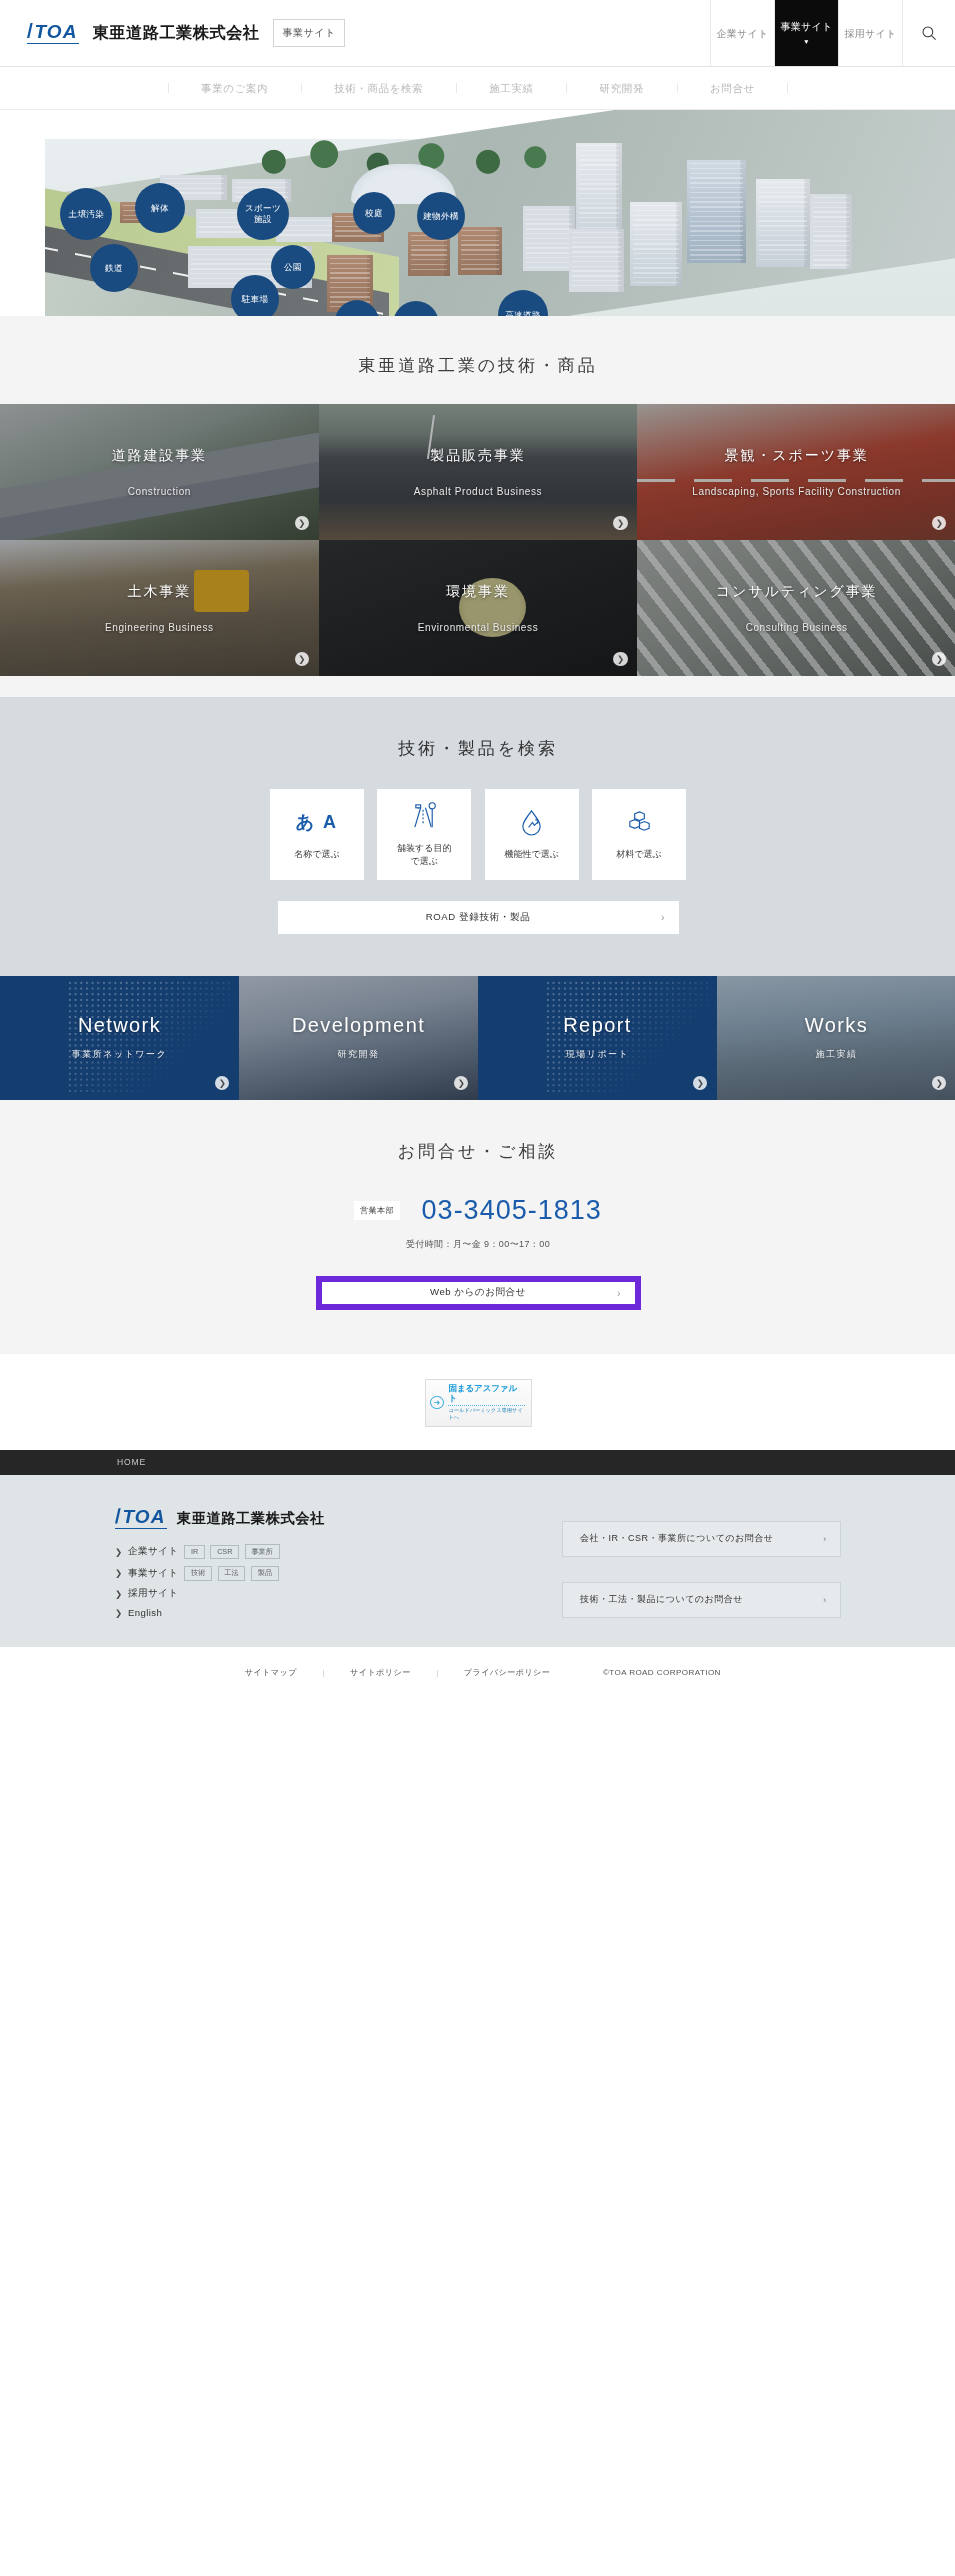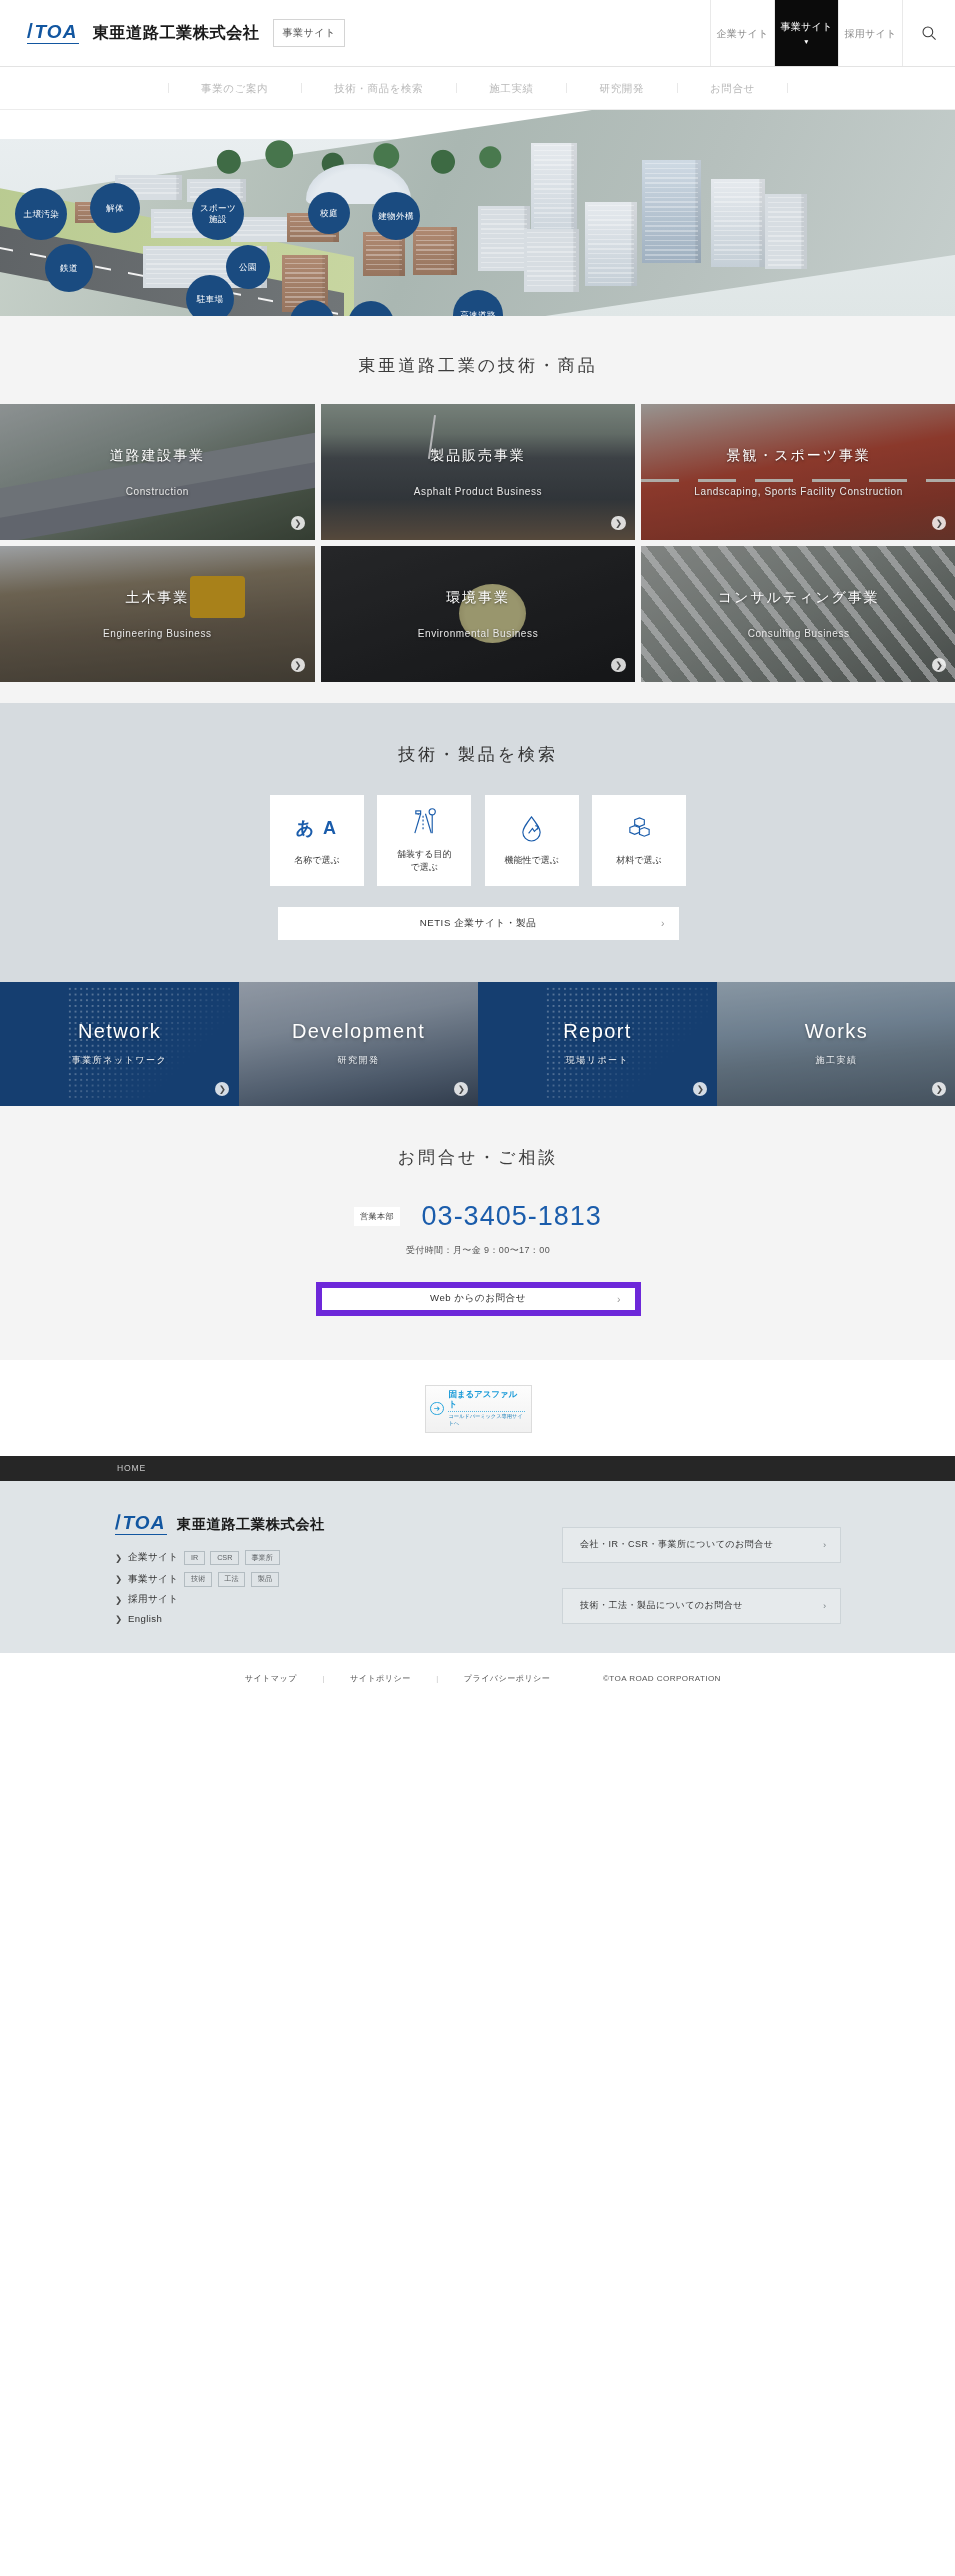--- a/index.html
+++ b/index.html
@@ -45,21 +45,21 @@
     height:43px; display:flex; align-items:center; justify-content:center;
     border-bottom:1px solid #ececec; background:#fff; gap:0;
   }
   .subnav-item {
     font-size:10.5px; color:#b9b9b9; padding:0 32.5px; letter-spacing:0.6px;
     border-left:1px solid #e8e8e8; cursor:pointer; line-height:1;
   }
   .subnav-item:last-child { border-right:1px solid #e8e8e8; }
   
   .hero { position:relative; height:206px; overflow:hidden;
-    background:linear-gradient(#ffffff 0%,#ffffff 12%,#e9eef0 12%,#dfe6e6 100%); }
+    background:linear-gradient(#ffffff 0%,#ffffff 12%,#e9eef0 12%,#dfe6e6 100%);margin-left:45px; }
   .hero-canvas { position:absolute; inset:0; }
   .hero-sky { position:absolute; left:0; right:0; top:0; height:29px; background:#fff; }
   .hero-ground {
     position:absolute; left:-38px; right:-38px; top:17px; bottom:-9.6px;
     background:
       linear-gradient(115deg,#c9d3cb 0%,#b9c4bd 22%,#aab7b2 45%,#b6c0bd 70%,#c6cfcd 100%);
     transform:skewY(-7deg) rotate(-1.5deg);
   }
   .hero-grass {
     position:absolute; left:-57px; top:107px; width:411px; height:67px;
@@ -104,21 +104,21 @@
     text-align:center; font-size:8.6px; line-height:1.25; letter-spacing:0.3px;
     cursor:pointer; z-index:5;
   }
   
   .sec-light { background:#f4f4f4; }
   .sec-title {
     text-align:center; font-size:17px; color:#3c3c3c; letter-spacing:2.9px;
     font-weight:normal; padding:38px 0 27px;
   }
   
-  .cards { display:grid; grid-template-columns:repeat(3,1fr); gap:6px; background:#f4f4f4; }
+  .cards { display:grid; grid-template-columns:repeat(3,1fr); gap:0; background:#f4f4f4; }
   .card {
     position:relative; height:136px; overflow:hidden; cursor:pointer;
     display:flex; flex-direction:column; align-items:center; justify-content:center;
   }
   .card-bg { position:absolute; inset:0; }
   .card-bg:after{ content:""; position:absolute; inset:0; background:rgba(25,30,35,.28); }
   .c1 .card-bg{ background:linear-gradient(160deg,#b9bfbd 0%,#8e9a92 38%,#5d6a57 70%,#3f4a38 100%); }
   .c1 .card-bg:before{
     content:""; position:absolute; left:-10%; top:40%; width:130%; height:29px;
     background:#8e9398; transform:rotate(-10deg); box-shadow:0 25px 0 #7d8289;
@@ -405,21 +405,21 @@
         <svg width="27" height="27" viewBox="0 0 28 28" fill="none" stroke="#1a5cab" stroke-width="1.2">
           <path d="M9 5 l5-2 5 2 0 5 -5 2 -5-2z"></path>
           <path d="M4 13 l5-2 5 2 0 5 -5 2 -5-2z"></path>
           <path d="M14 15 l5-2 5 2 0 5 -5 2 -5-2z"></path>
         </svg>
       </div>
       <div class="lbl">材料で選ぶ</div>
     </div>
   </div>
   <div class="netis-bar">
-    <span>NETIS 企業サイト・製品</span>
+    <span>ROAD 登録技術・製品</span>
     <span class="chev">›</span>
   </div>
 </div>
 
 <div class="panels">
   <div class="panel navy">
     <div class="panel-en">Network</div>
     <div class="panel-ja">事業所ネットワーク</div>
     <div class="arrow-circ">❯</div>
   </div>

